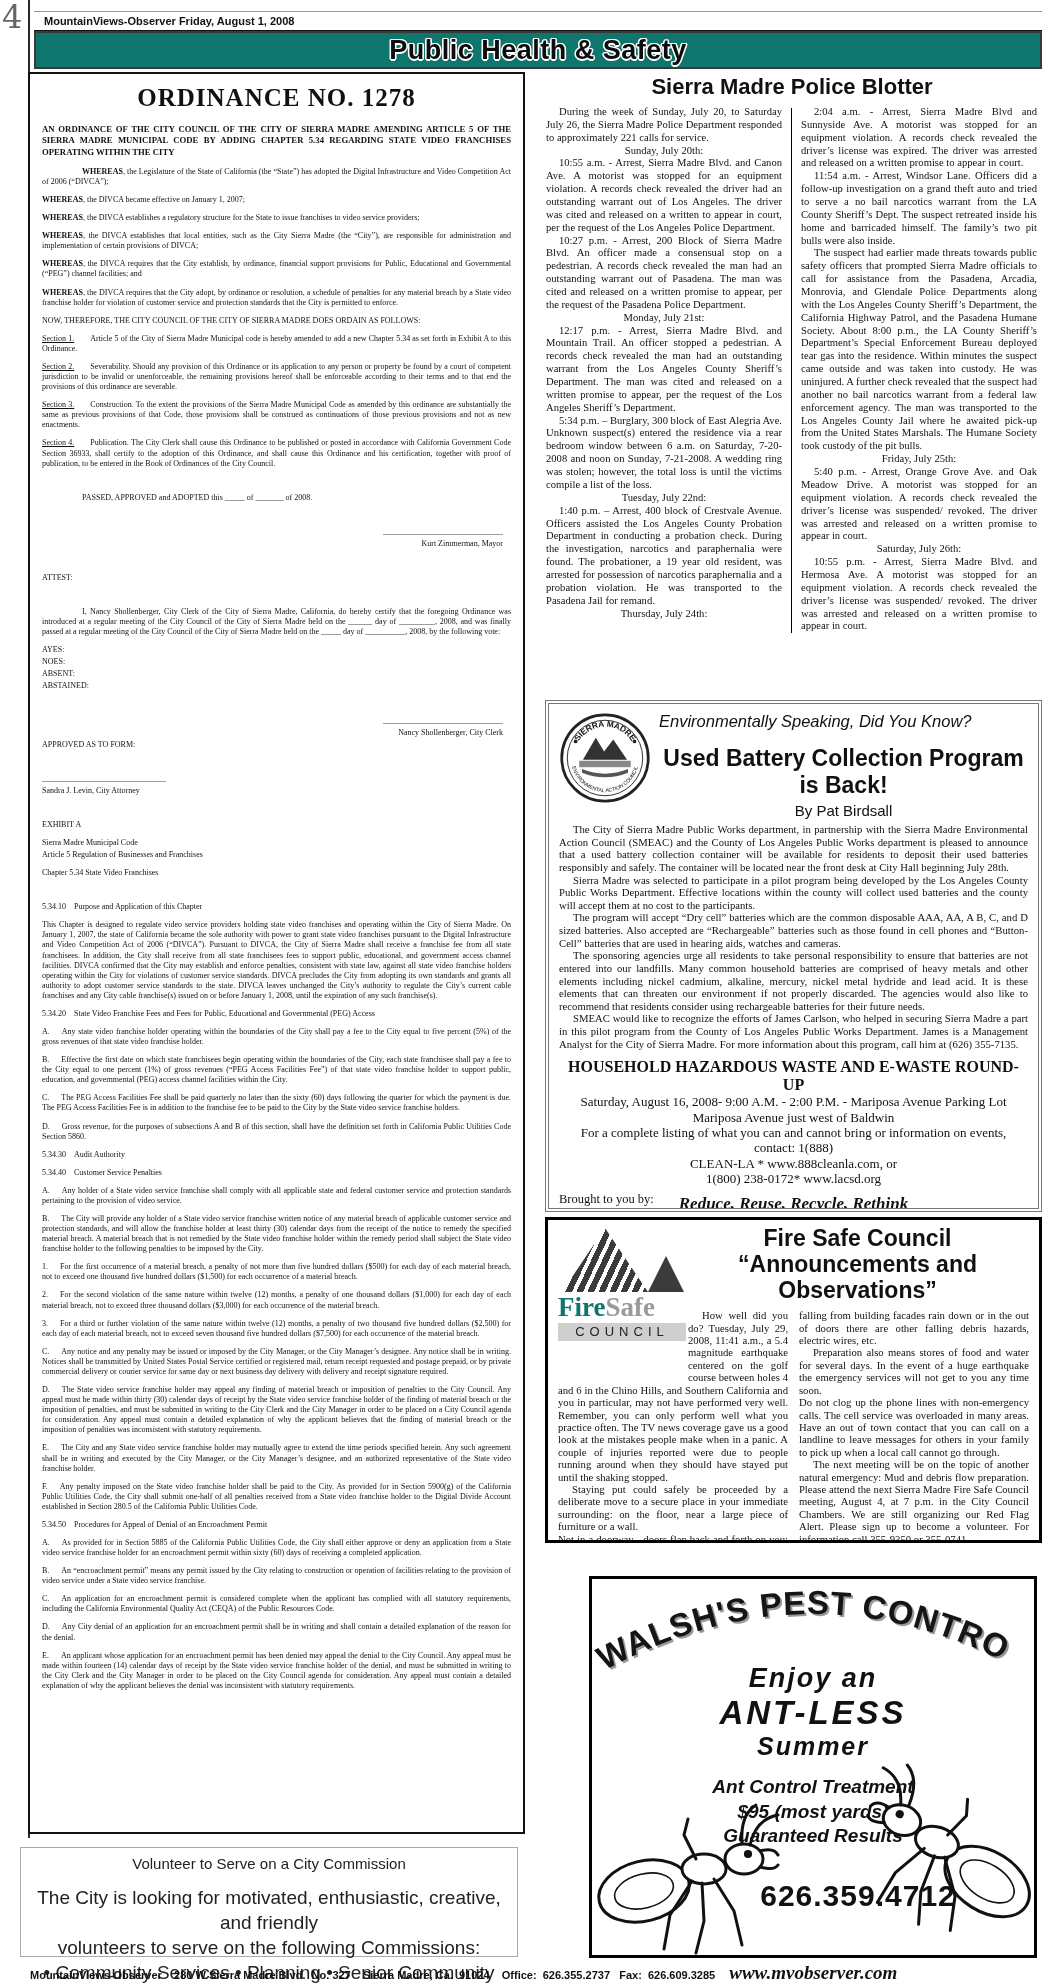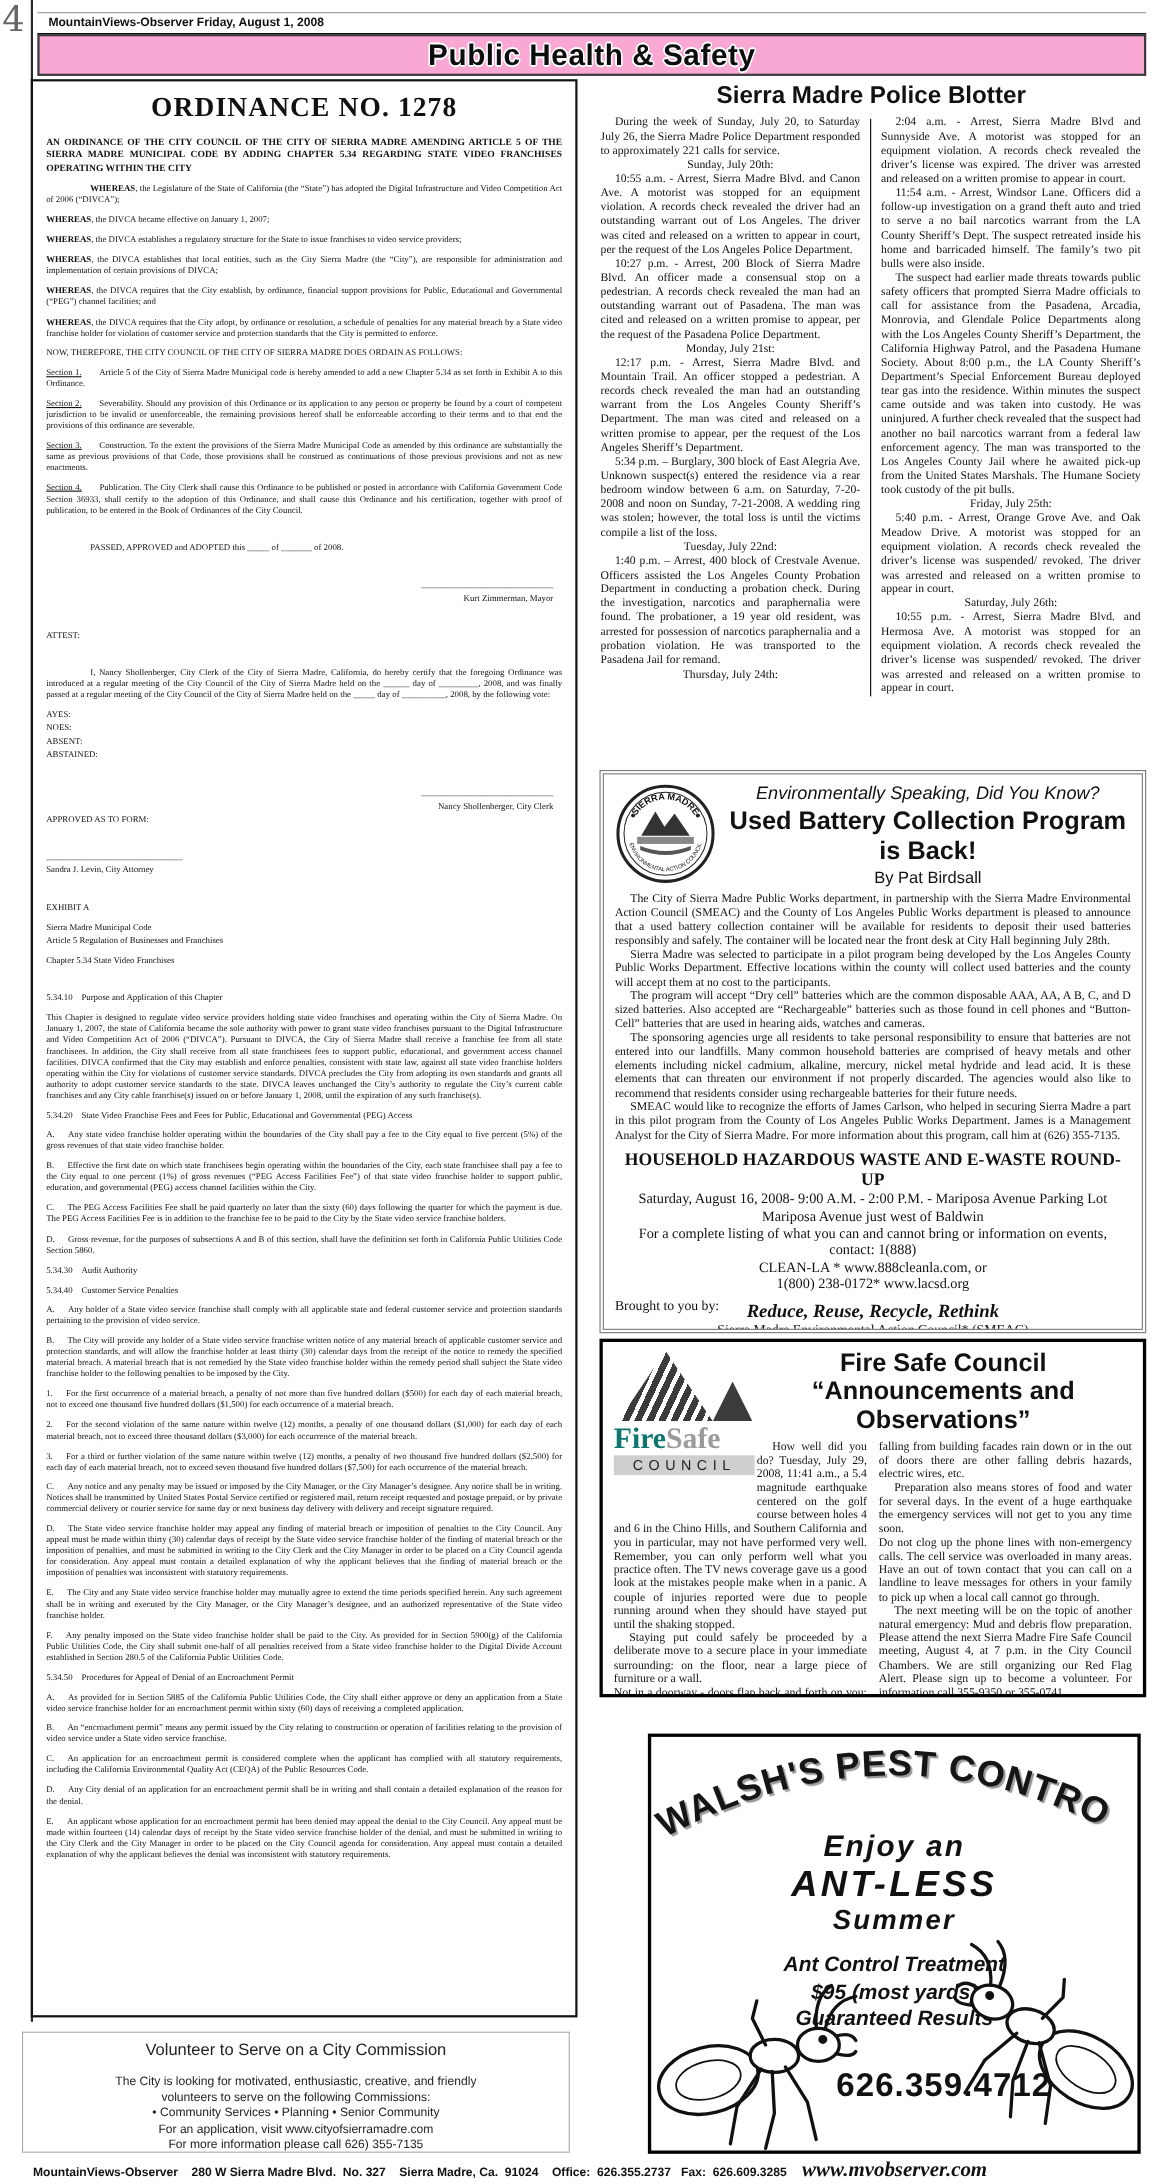--- a/index.html
+++ b/index.html
@@ -5,21 +5,21 @@
   html,body{margin:0;padding:0;}
   body{width:1056px;height:1985px;position:relative;background:#fff;color:#111;
        font-family:"Liberation Serif",serif;overflow:hidden;}
 
   #pageno{position:absolute;left:2px;top:-2px;font:32px "DejaVu Serif",serif;color:#666;}
   #leftrule{position:absolute;left:28px;top:0;width:2px;height:1838px;background:#2a2a2a;}
 
   #masthead{position:absolute;left:34px;top:11px;width:1008px;border-top:1px solid #999;
             border-bottom:2px solid #111;padding:2px 0 2px 10px;box-sizing:border-box;
             font:bold 11px/14px "Liberation Sans",sans-serif;}
-  #banner{position:absolute;left:34px;top:31px;width:1004px;height:34px;background:#f9a8d4;
+  #banner{position:absolute;left:34px;top:31px;width:1004px;height:34px;background:#0f766e;
           border:2px solid #3a3a3a;text-align:center;box-sizing:content-box;}
   #banner .t{font:bold 27px/34px "Liberation Sans",sans-serif;letter-spacing:.5px;color:#0d0d0d;
           text-shadow:1.5px 0 #fff,-1.5px 0 #fff,0 1.5px #fff,0 -1.5px #fff,
                       1px 1px #fff,-1px -1px #fff,1px -1px #fff,-1px 1px #fff;}
 
   
   #ordbox{position:absolute;left:28px;top:72px;width:497px;height:1762px;border:2px solid #111;
           box-sizing:border-box;padding:8px 12px;overflow:hidden;}
   #ordbox h1{margin:2px 0 12px;text-align:center;font:bold 25px "Liberation Serif",serif;letter-spacing:1px;}
   .ordsub{font:bold 8.7px/1.3 "Liberation Serif",serif;text-align:justify;margin:0 0 9px;}
@@ -41,21 +41,21 @@
   .bcol{width:236px;}
   .bdiv{width:1px;background:#000;margin:2px 9px 0;}
   .bcol .pp{font:10.6px/1.215 "Liberation Serif",serif;text-align:justify;margin:0;}
   .entry{text-indent:13px;}
   .date{text-align:center !important;text-indent:0;}
 
   
   #batbox{position:absolute;left:545px;top:700px;width:497px;height:512px;border:4px double #777;
           box-sizing:border-box;padding:6px 10px;overflow:hidden;}
   .seal{float:left;width:92px;height:92px;margin:2px 8px 2px 0;}
-  .bhead{font:italic 16.5px "Liberation Sans",sans-serif;text-align:center;margin:2px 0 2px;}
+  .bhead{font:italic 16.5px "Liberation Sans",sans-serif;text-align:left;margin:2px 0 14px;}
   .btitle{font:bold 23px "Liberation Sans",sans-serif;text-align:center;margin:0 0 3px;}
   .bby{font:15px "Liberation Sans",sans-serif;text-align:center;margin:0 0 4px;}
   #batbody .pp{font:10.7px/1.18 "Liberation Serif",serif;text-align:justify;margin:0;text-indent:14px;}
   .hz{text-align:center;}
   .hztitle{font:bold 16px "Liberation Serif",serif;margin-top:8px;}
   .hzline{font:13px/1.18 "Liberation Serif",serif;text-align:center;}
   .hzbrought{text-align:left;font:12.5px "Liberation Serif",serif;margin-top:6px;}
   .hzmotto{font:bold italic 17px "Liberation Serif",serif;margin-top:-13px;}
   .hzorg{font:12.5px/1.18 "Liberation Serif",serif;}
 
@@ -92,21 +92,21 @@
   .adphone{position:absolute;left:90px;right:0;bottom:42px;text-align:center;
            font:bold 30px "Liberation Sans",sans-serif;letter-spacing:1px;z-index:3;}
   .antL{position:absolute;left:-6px;bottom:-8px;z-index:2;}
   .antR{position:absolute;right:-10px;bottom:-4px;z-index:2;}
 
   
   #volbox{position:absolute;left:20px;top:1847px;width:498px;height:110px;border:1px solid #aaa;
           box-sizing:border-box;text-align:center;color:#222;padding-top:7px;
           font-family:"Liberation Sans",sans-serif;}
   .voltitle{font-size:15px;margin:0 0 13px;}
-  .volline{font-size:11px;line-height:1.32;margin:0;}
+  .volline{font-size:19px;line-height:1.32;margin:0;}
 
   
   #footer{position:absolute;left:30px;top:1962px;width:1012px;display:flex;align-items:baseline;
           font:bold 11px "Liberation Sans",sans-serif;white-space:pre-wrap;}
   .site{font:bold italic 19px "Liberation Serif",serif;margin-left:14px;}
 </style>
 </head>
 <body>
 
 <div id="pageno">4</div>

